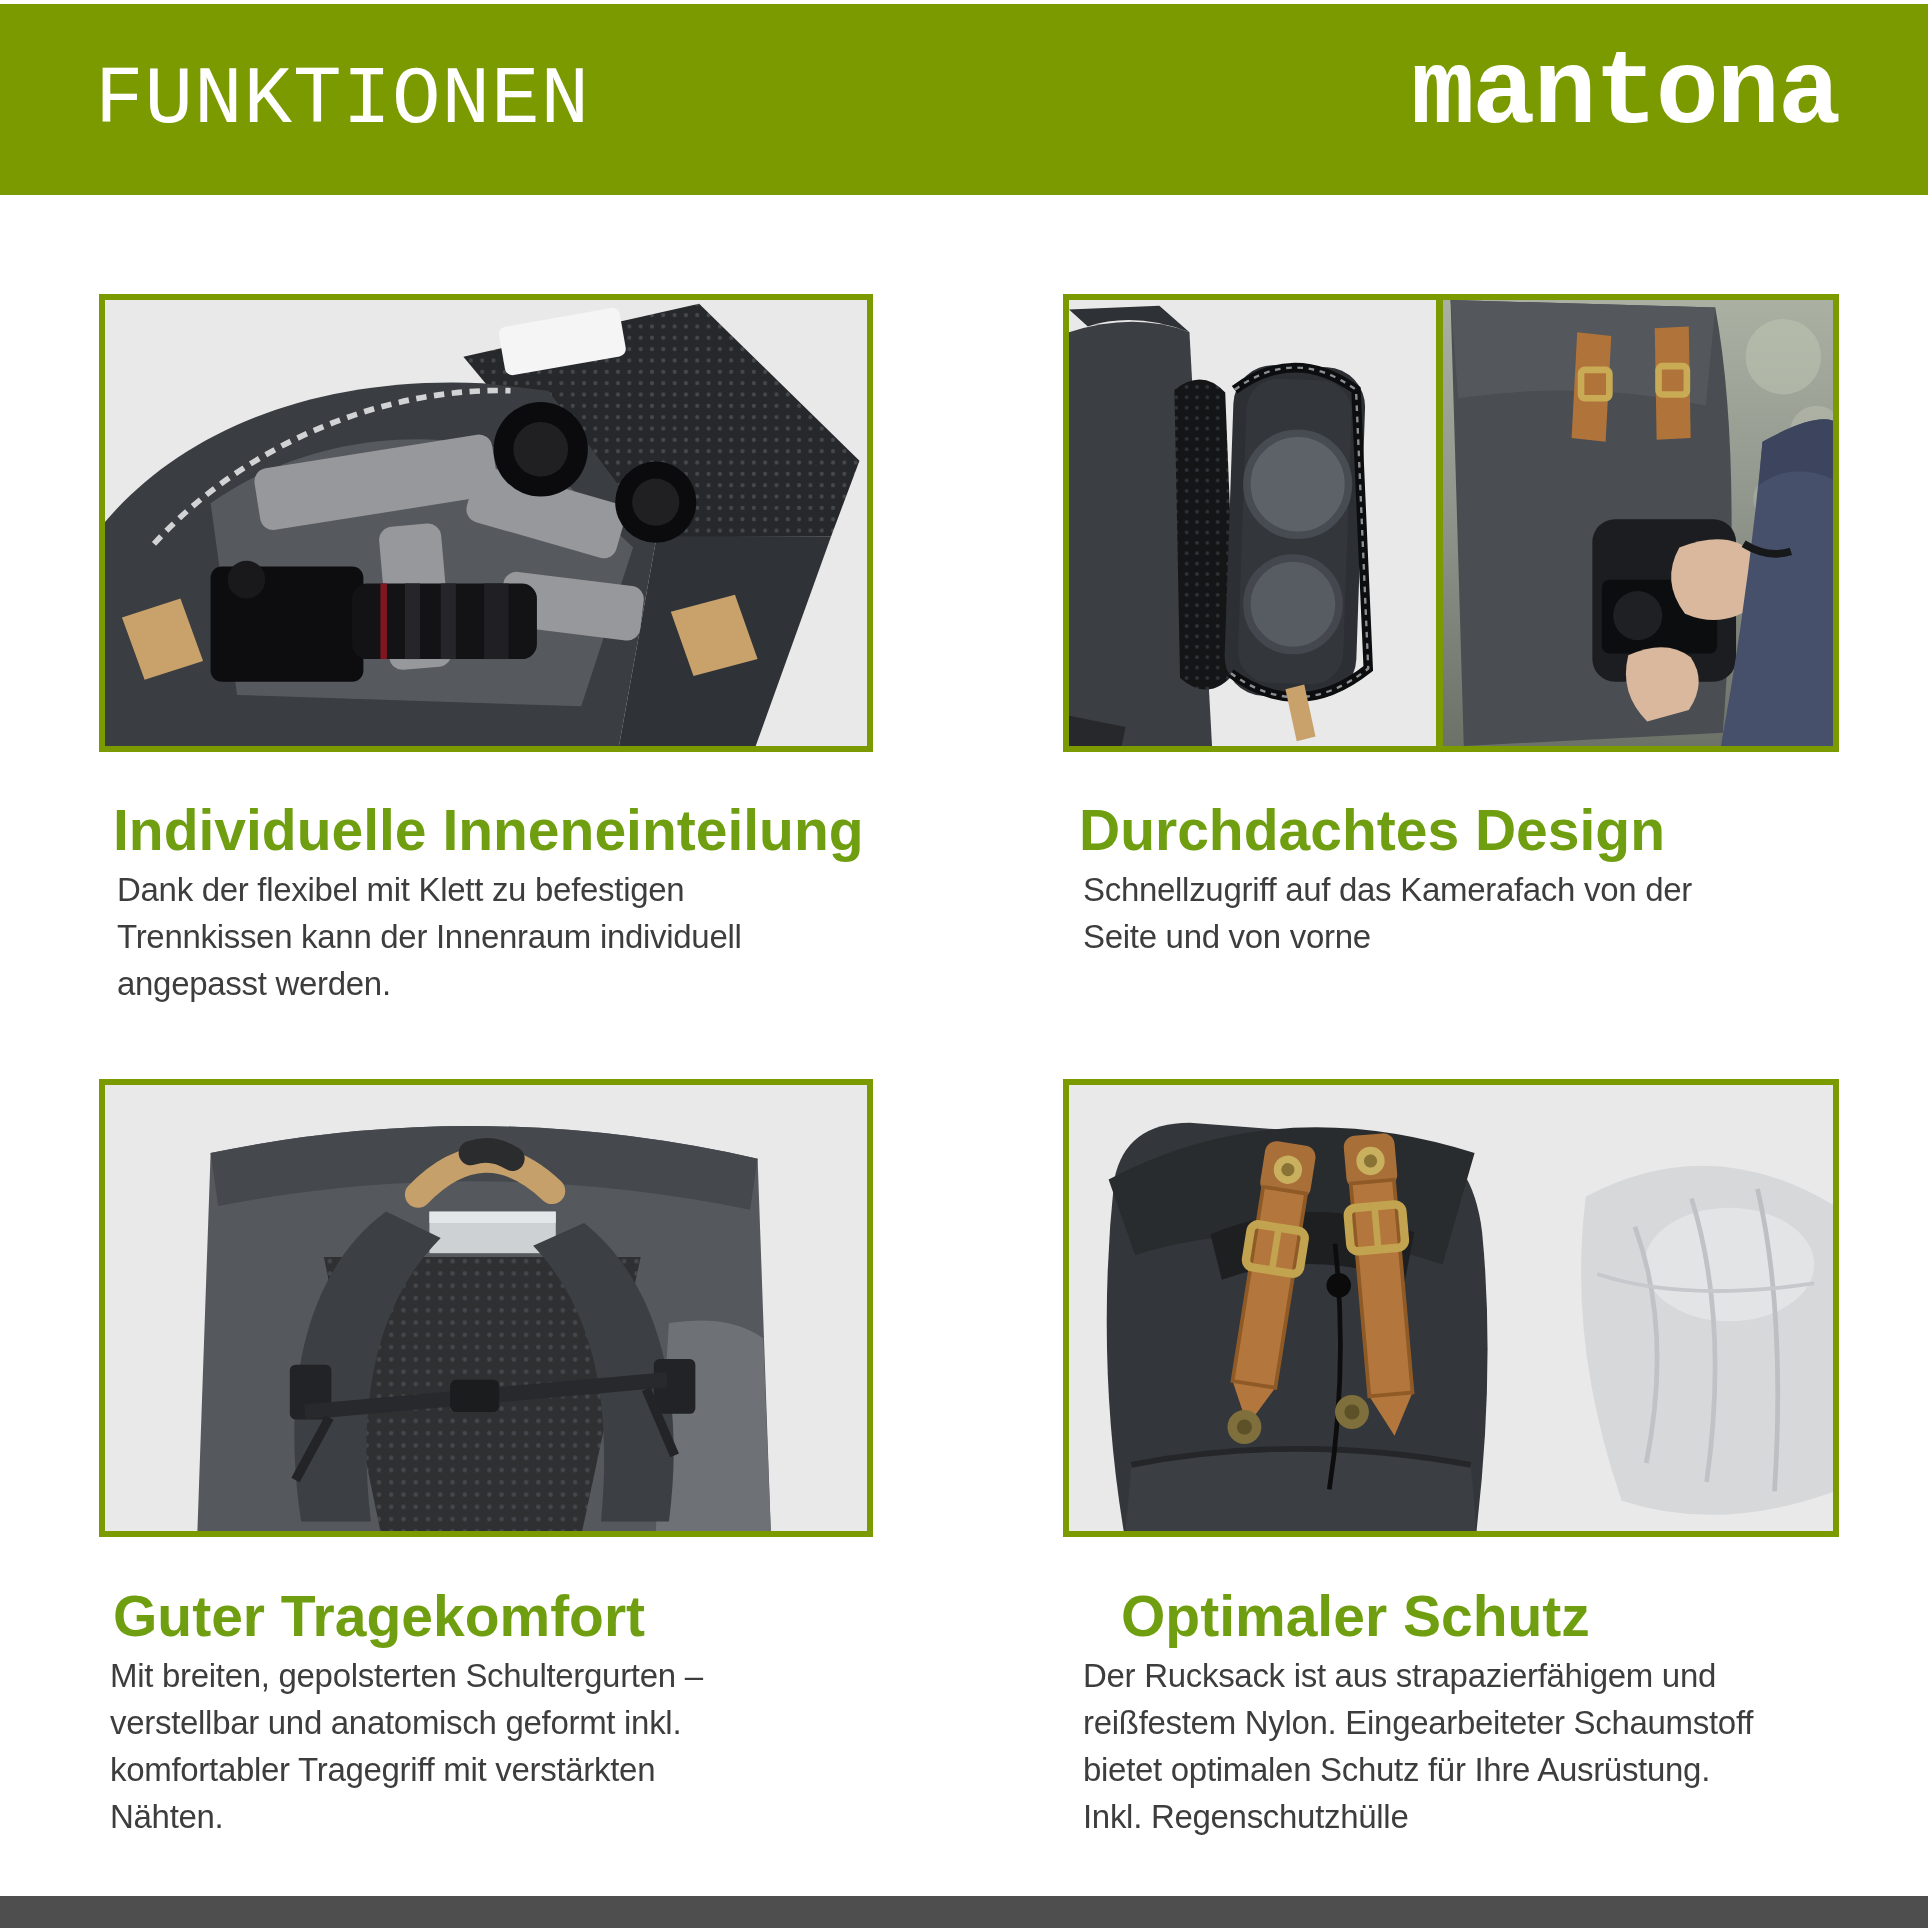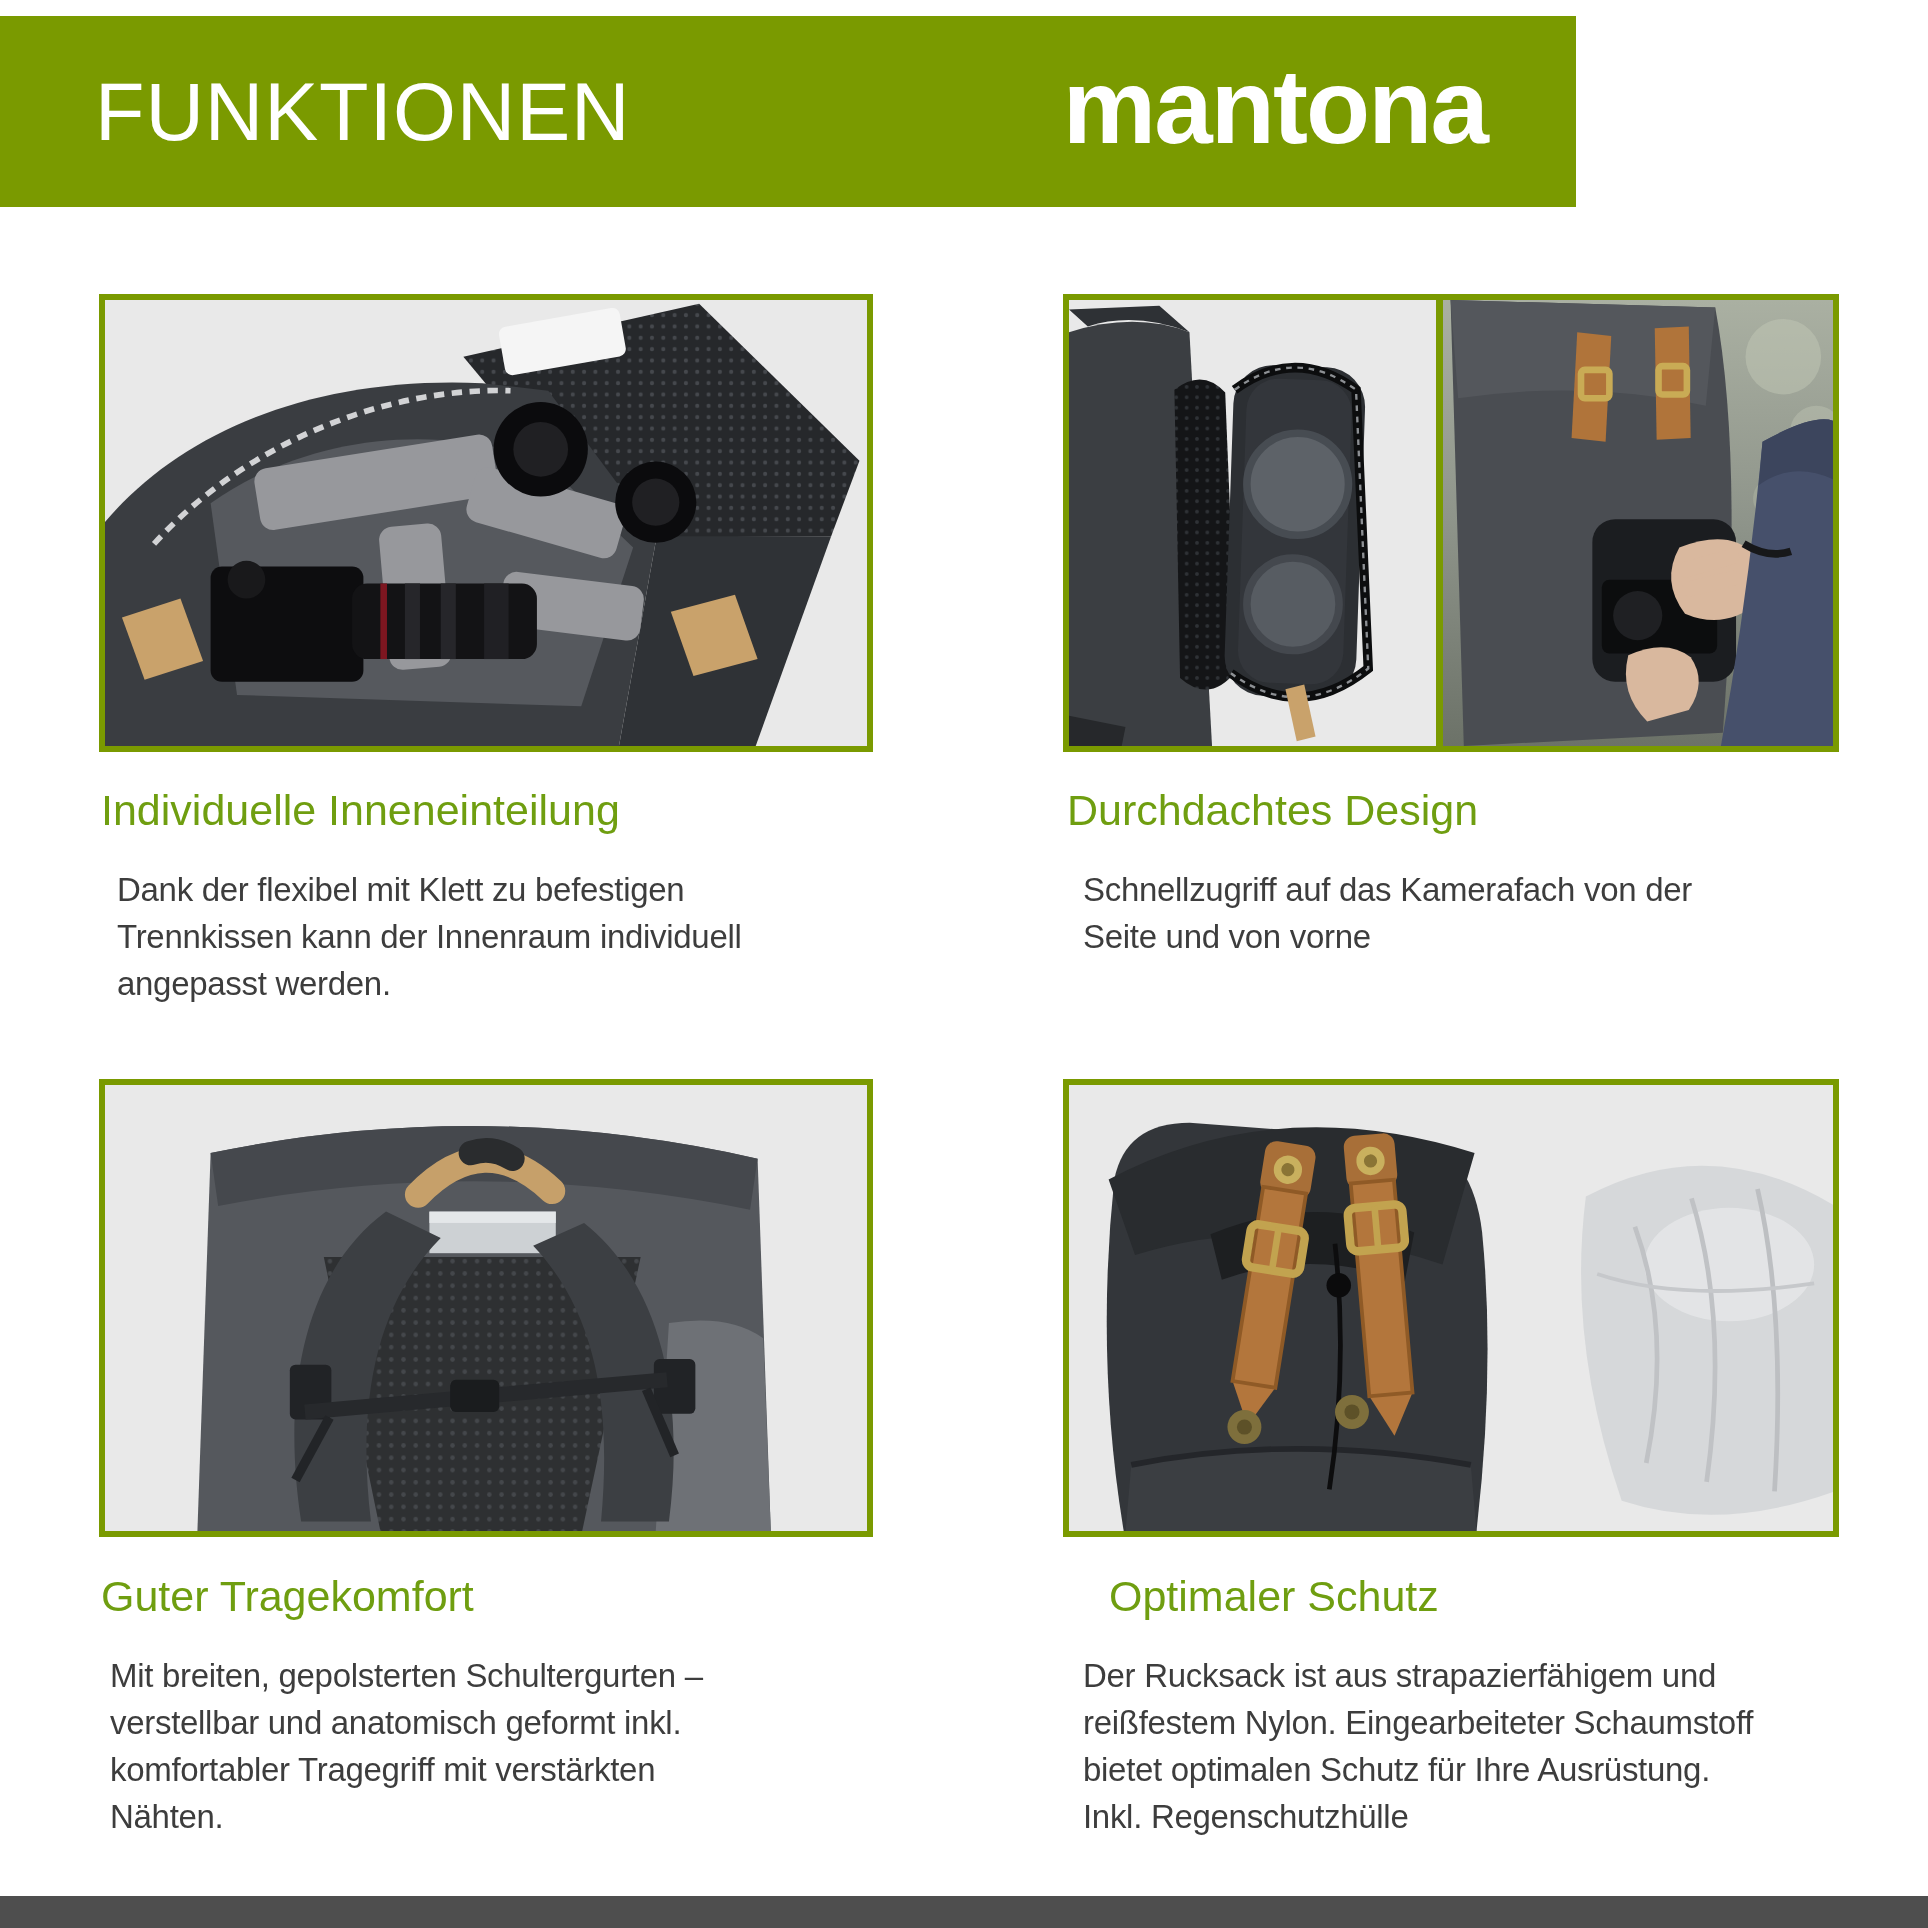--- a/index.html
+++ b/index.html
@@ -7,41 +7,41 @@
     --heading-green:#6f9e10;
     --body-text:#3d3d3d;
     --footer-gray:#4e4e4e;
     --photo-bg:#e9e9e9;
   }
   html,body{margin:0;padding:0;background:#ffffff;}
   body{width:1928px;height:1928px;position:relative;overflow:hidden;
        font-family:"Liberation Sans", sans-serif;}
 
   
-  .header-bar{position:absolute;left:0;top:16px;width:1576px;height:191px;background:var(--green);}
+  .header-bar{position:absolute;left:0;top:4px;width:1928px;height:191px;background:var(--green);font-family:Liberation Mono, monospace;}
   .header-title{position:absolute;left:95px;top:56px;color:#ffffff;font-size:81px;
                 font-weight:400;letter-spacing:0.9px;line-height:1;}
   .brand-logo{position:absolute;right:89px;top:38px;color:#ffffff;font-size:105px;
               font-weight:700;letter-spacing:-1.9px;line-height:1;}
 
   
   .panel{position:absolute;box-sizing:border-box;border:6.6px solid var(--green);
          background:var(--green);}
   .panel-tl{left:99px;top:294px;width:774px;height:458px;}
   .panel-tr{left:1063px;top:294px;width:776px;height:458px;display:flex;gap:6.6px;}
   .panel-bl{left:99px;top:1079px;width:774px;height:458px;}
   .panel-br{left:1063px;top:1079px;width:776px;height:458px;}
   .photo{width:100%;height:100%;overflow:hidden;background:var(--photo-bg);}
   .panel-tr .photo-left{width:367px;flex:none;}
   .panel-tr .photo-right{flex:1;}
   .photo svg{display:block;width:100%;height:100%;}
 
   
-  .feature-heading{position:absolute;margin:0;color:var(--heading-green);
-                   font-size:43px;font-weight:400;line-height:1.1;}
+  .feature-heading{position:absolute;margin:12px;color:var(--heading-green);
+                   font-size:57px;font-weight:700;line-height:1.1;}
   .feature-body{position:absolute;margin:16px;color:var(--body-text);font-size:33px;
                 line-height:47px;letter-spacing:-0.3px;white-space:pre-line;}
   .h-tl{left:101px;top:787px;}   .b-tl{left:101px;top:850px;width:810px;}
   .h-tr{left:1067px;top:787px;}  .b-tr{left:1067px;top:850px;width:829px;}
   .h-bl{left:101px;top:1573px;}  .b-bl{left:94px;top:1636px;width:829px;}
   .h-br{left:1109px;top:1573px;} .b-br{left:1067px;top:1636px;width:838px;}
 
   
   .footer-bar{position:absolute;left:0;top:1896px;width:1928px;height:32px;
               background:var(--footer-gray);}

